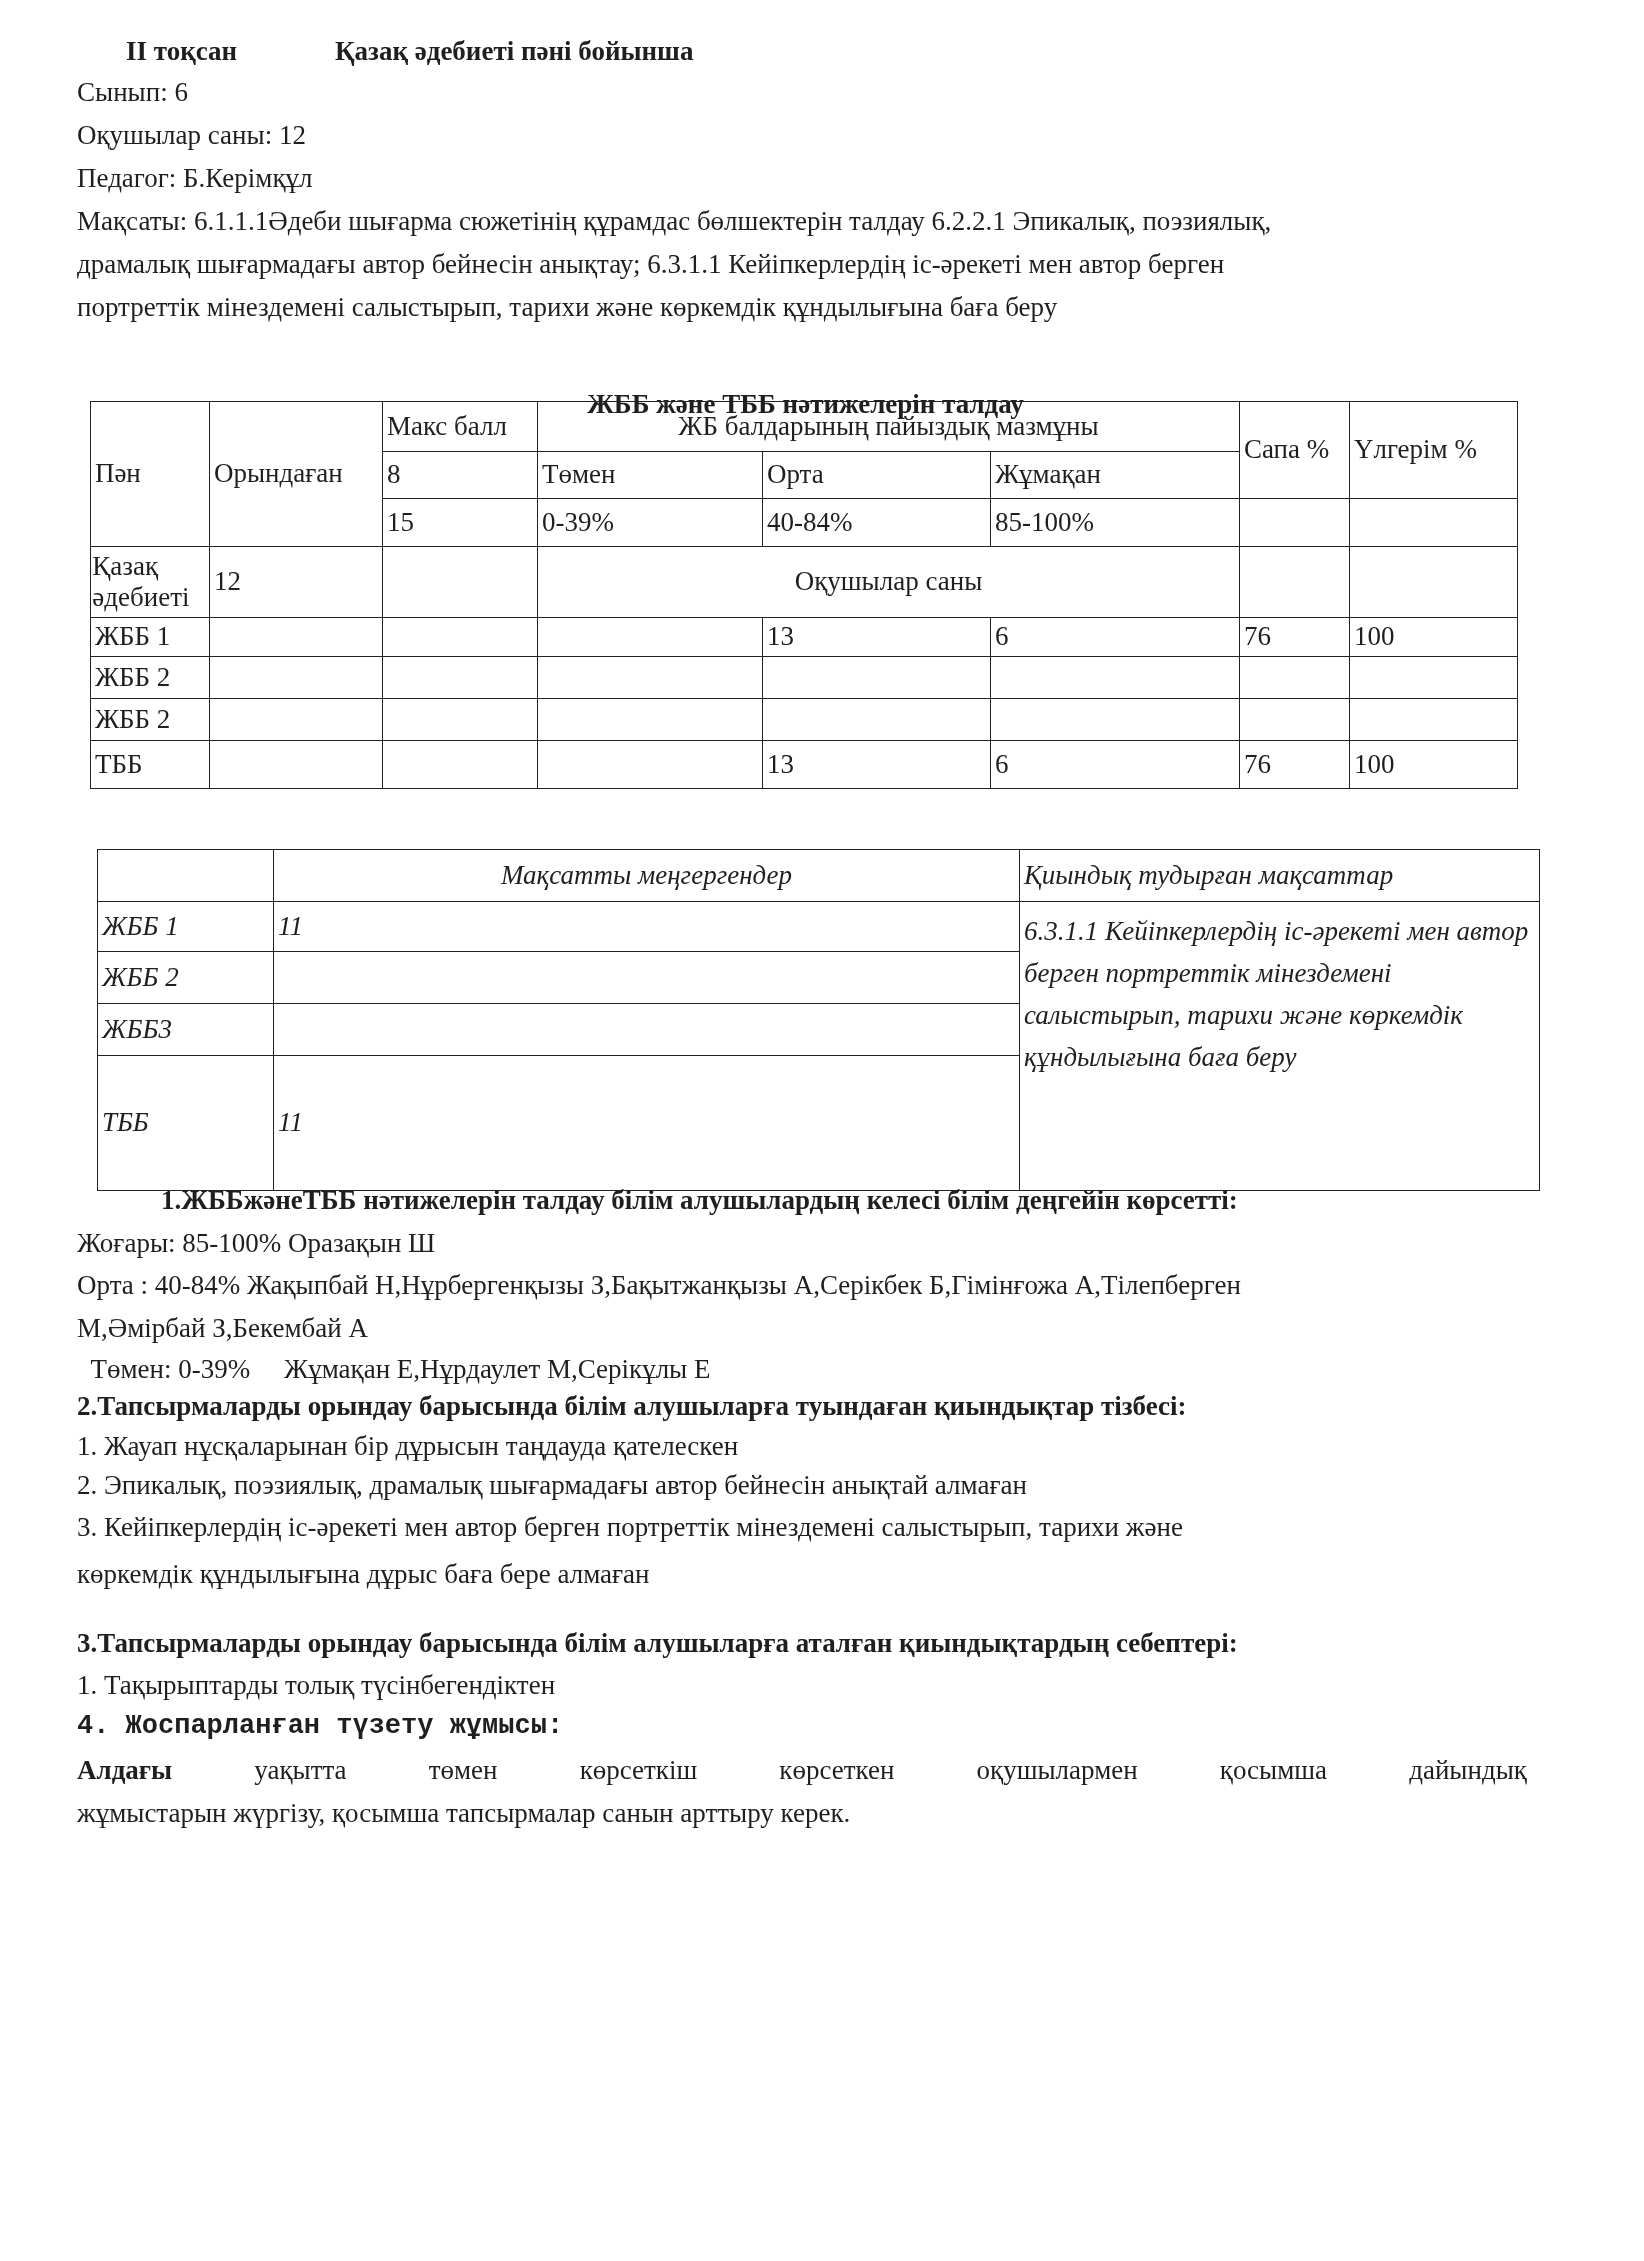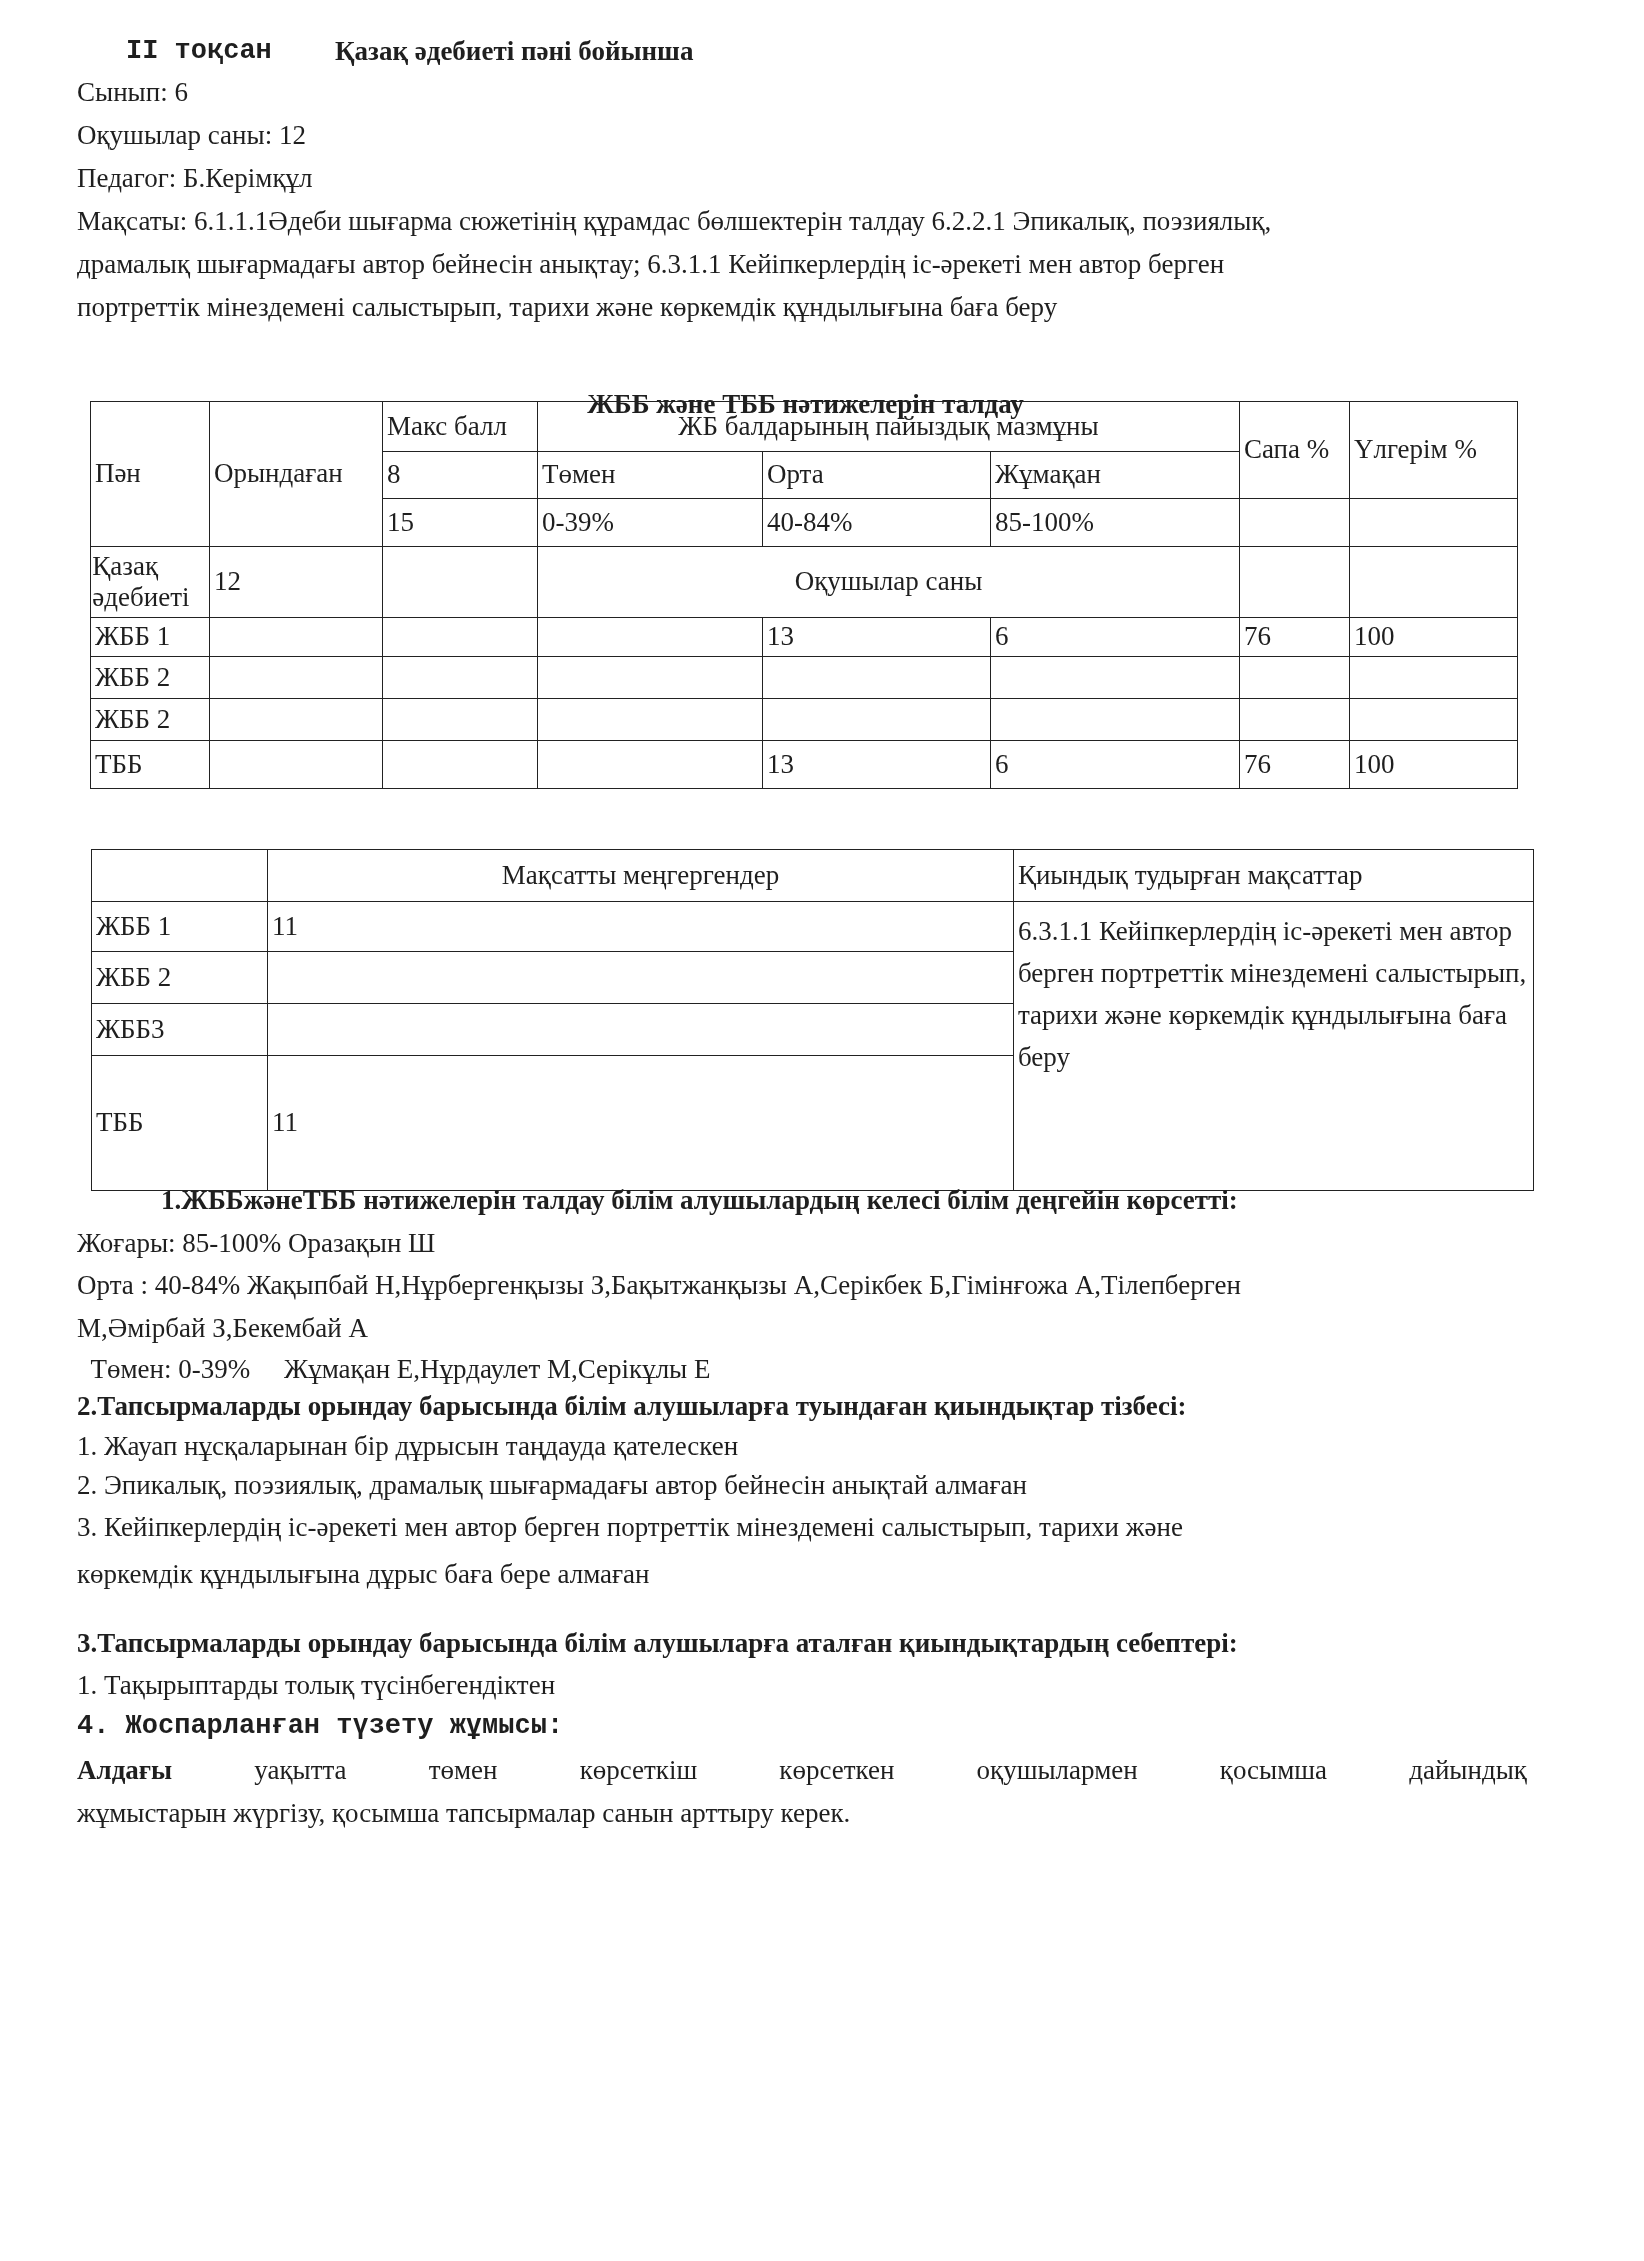--- a/index.html
+++ b/index.html
@@ -9,29 +9,29 @@
     color: #1f1f1f; font-size: 27px; line-height: 1.2;
   }
   .abs { position: absolute; white-space: nowrap; }
   .b { font-weight: bold; }
   .line { position: absolute; left: 77px; white-space: nowrap; }
 
   
   table { border-collapse: collapse; position: absolute; table-layout: fixed; }
   td { border: 1.9px solid #222; padding: 0 3.9px; vertical-align: middle; font-size: 27px; line-height: 1.15; overflow: hidden; }
   #t1 { left: 90px; top: 401px; width: 1426px; }
-  #t2 { left: 91px; top: 849px; width: 1442px; }
+  #t2 { left: 97px; top: 849px; width: 1442px; font-style: italic; }
   .c { text-align: center; }
   .wrap { white-space: normal; }
   .top { vertical-align: top; padding-top: 9px; }
 </style>
 </head>
 <body>
 
-<div class="abs b" style="left:126px; top:35px;font-family:Liberation Mono, monospace;">II тоқсан</div>
+<div class="abs b" style="left:126px; top:35px;">II тоқсан</div>
 <div class="abs b" style="left:335px; top:35px;">Қазақ әдебиеті пәні бойынша</div>
 <div class="line" style="top:76px;">Сынып: 6</div>
 <div class="line" style="top:119px;">Оқушылар саны: 12</div>
 <div class="line" style="top:162px;">Педагог: Б.Керімқұл</div>
 <div class="line" style="top:205px;">Мақсаты:  6.1.1.1Әдеби шығарма сюжетінің құрамдас бөлшектерін талдау  6.2.2.1 Эпикалық, поэзиялық,</div>
 <div class="line" style="top:248px;">драмалық шығармадағы автор бейнесін анықтау; 6.3.1.1 Кейіпкерлердің іс-әрекеті мен автор берген</div>
 <div class="line" style="top:291px;">портреттік мінездемені салыстырып,  тарихи және көркемдік құндылығына баға беру</div>
 
 <div class="abs b" style="left:0; width:1611px; text-align:center; top:358px;margin-top:30px;">ЖББ және ТББ нәтижелерін талдау</div>
 

